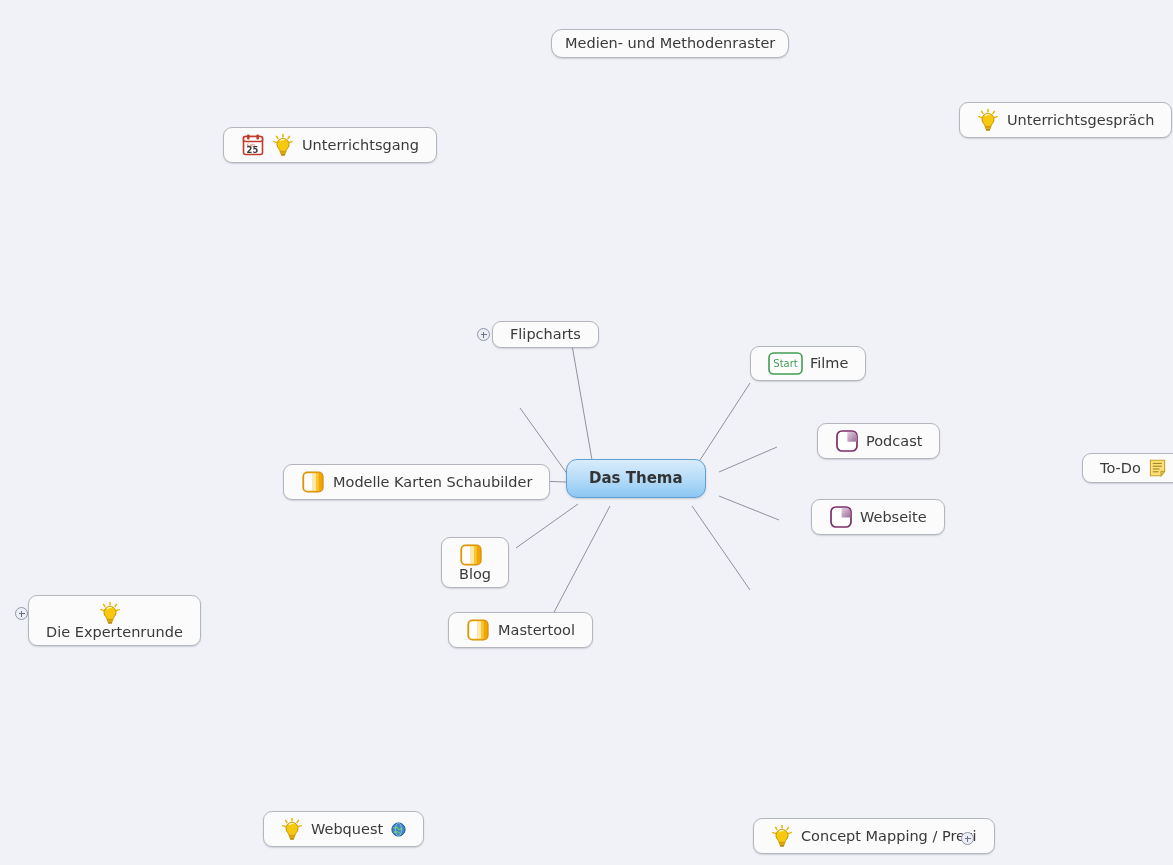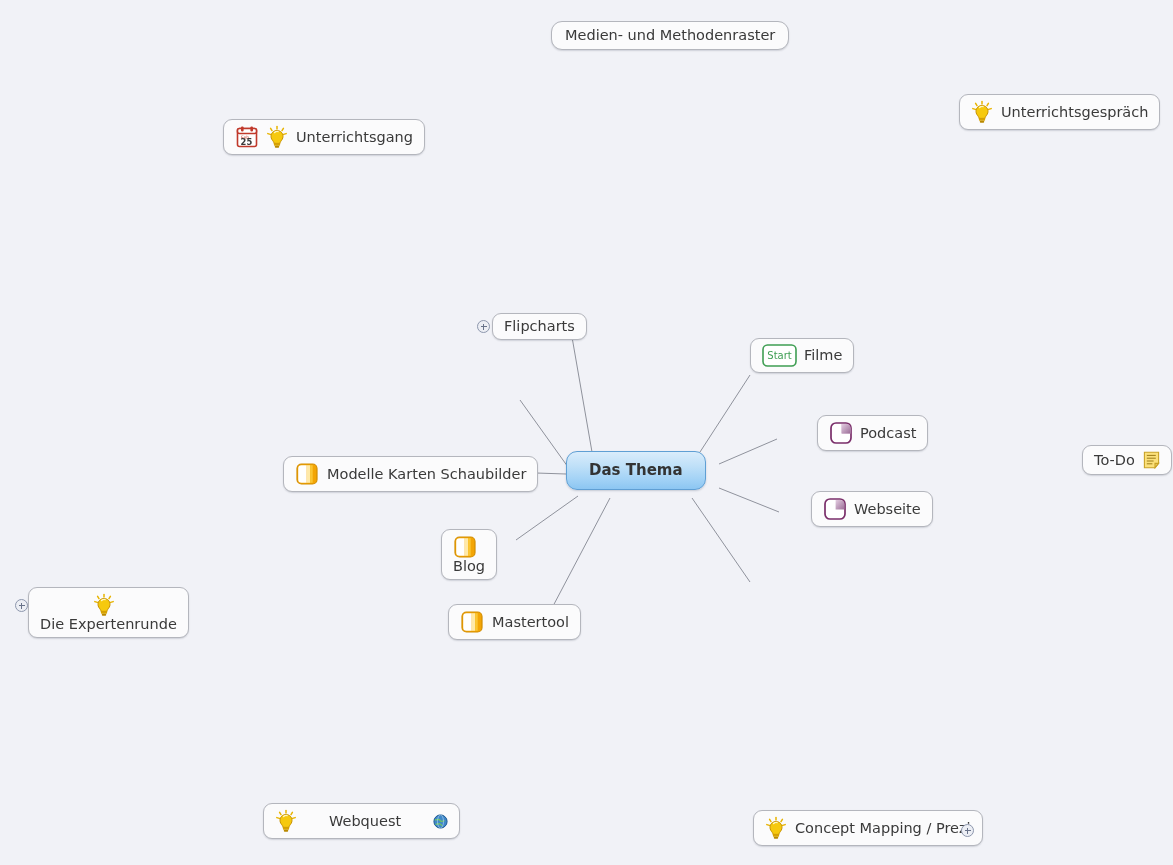--- a/index.html
+++ b/index.html
@@ -9,42 +9,42 @@
   body {
     width: 1173px;
     height: 865px;
     background: #f1f2f7;
     font-family: "DejaVu Sans", "Liberation Sans", sans-serif;
     overflow: hidden;
     position: relative;
   }
   #canvas {
     position: absolute;
-    left: 0; top: 4px;
+    left: 0; top: 12px;
     width: 1173px;
     height: 692px;
   }
   #lines {
     position: absolute;
     left: 0; top: 0;
     width: 1173px;
     height: 865px;
     pointer-events: none;
   }
 
   
   .node {
     position: absolute;
     display: inline-flex;
     align-items: center;
     box-sizing: border-box;
     background: #fbfbfc;
     border: 1px solid #b4b6bd;
     border-radius: 9px;
-    padding: 5px 11px;
+    padding: 5px 17px;
     white-space: nowrap;
     color: #3a3a3a;
     font-size: 14.5px;
     line-height: 1;
     box-shadow: 0 1px 1.5px rgba(40,45,60,0.16);
   }
   .node .label {
     display: inline-block;
   }
 
@@ -307,21 +307,21 @@
         <g stroke="#9c7c18" stroke-width="1">
           <line x1="3.8" y1="4.4" x2="12.8" y2="4.4"></line>
           <line x1="3.8" y1="7.2" x2="12.8" y2="7.2"></line>
           <line x1="3.8" y1="10" x2="10.6" y2="10"></line>
           <line x1="3.8" y1="12.8" x2="9.4" y2="12.8"></line>
         </g>
       </svg>
     </span>
   </div>
 
-  <div class="node" style="left:263px; top:799px;gap:24px;">
+  <div class="node" style="left:263px; top:799px;">
     <span class="icon bulb">
       <svg width="22" height="24" viewBox="0 0 22 24">
         <g stroke="#e8b400" stroke-width="1.5" stroke-linecap="round">
           <line x1="11" y1="1.5" x2="11" y2="4"></line>
           <line x1="4.6" y1="3.4" x2="6" y2="5.6"></line>
           <line x1="17.4" y1="3.4" x2="16" y2="5.6"></line>
           <line x1="1.8" y1="8.6" x2="4.4" y2="9.4"></line>
           <line x1="20.2" y1="8.6" x2="17.6" y2="9.4"></line>
         </g>
         <path d="M11 5.5c3.4 0 6 2.6 6 5.9 0 2.3-1.3 3.6-2.2 4.9-0.6 0.8-0.7 1.4-0.7 2.1h-6.2c0-0.7-0.1-1.3-0.7-2.1-0.9-1.3-2.2-2.6-2.2-4.9 0-3.3 2.6-5.9 6-5.9z" fill="#f6c90e" stroke="#c79100" stroke-width="1"></path>

